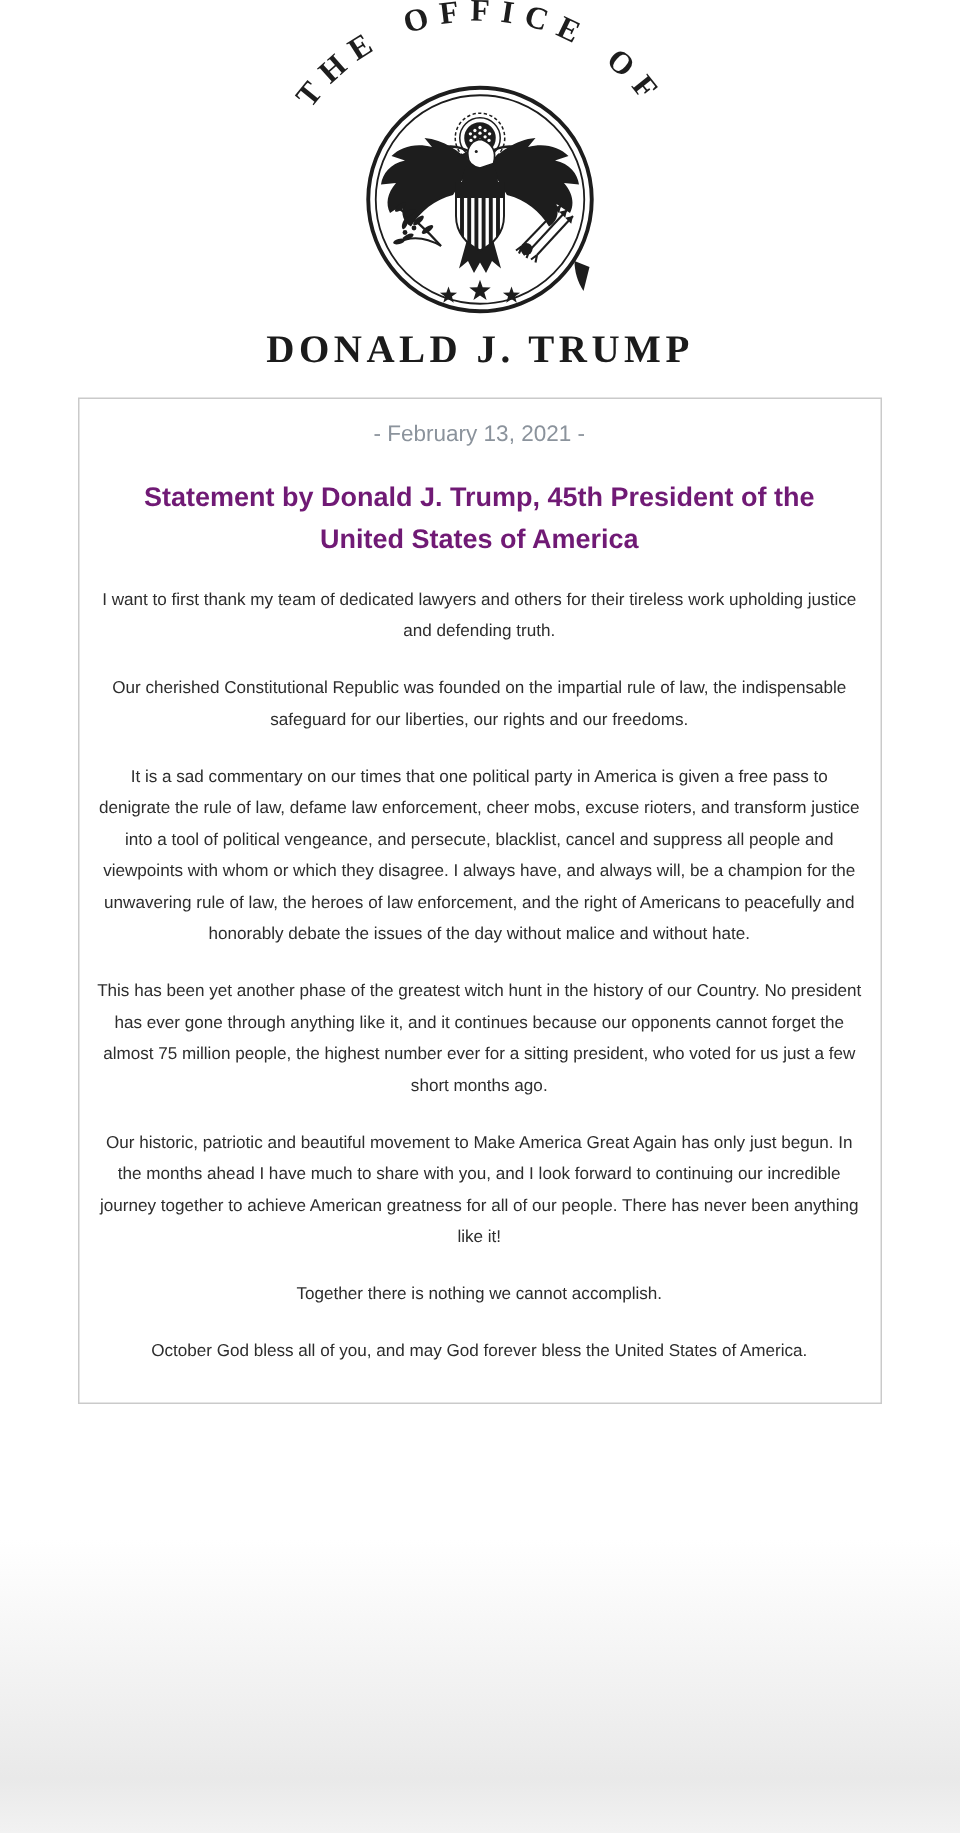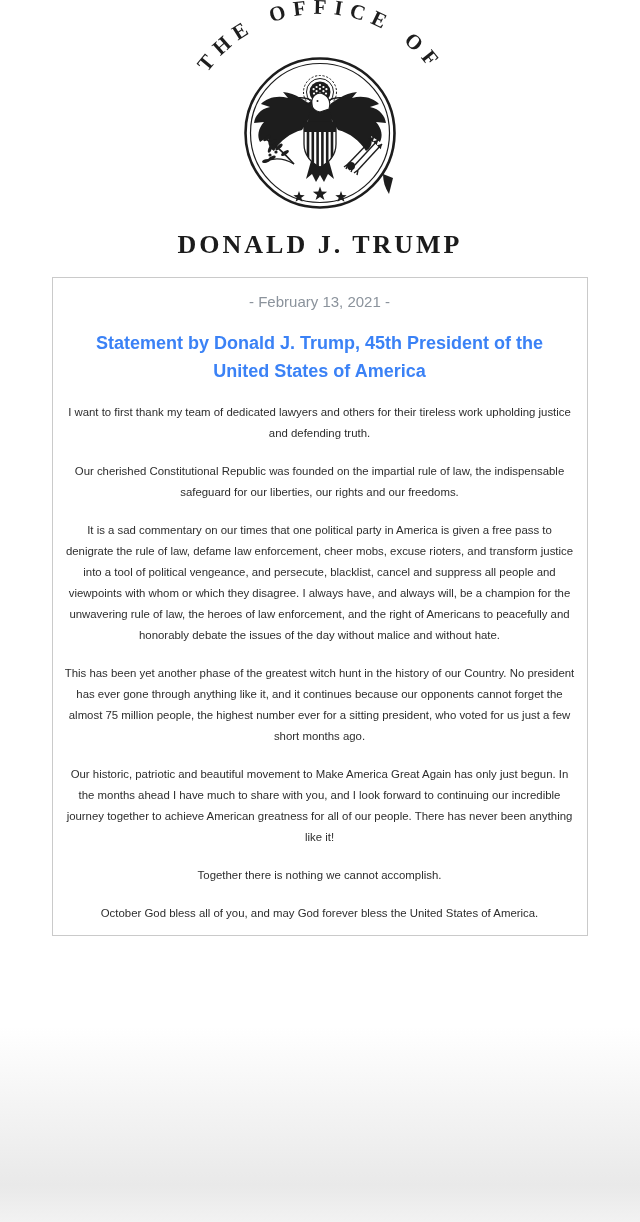--- a/index.html
+++ b/index.html
@@ -20,43 +20,43 @@
     display: block;
     margin: 0 auto;
   }
   .trump-name {
     font-family: "Liberation Serif", serif;
     font-weight: bold;
     font-size: 26px;
     letter-spacing: 3px;
     color: #1b1b1b;
     text-align: center;
-    margin-top: 14px;
+    margin-top: 2px;
     white-space: nowrap;
   }
   .card {
     box-sizing: border-box;
     width: 536px;
     margin: 17px auto 8px;
     background: #ffffff;
     border: 1px solid #cacaca;
-    padding: 12px 11px 11px 10px;
+    padding: 12px 11px 23px 10px;
   }
   .date-line {
     text-align: center;
     color: #8b939c;
     font-size: 15px;
     margin: 3px 0 0;
   }
   .statement-title {
     text-align: center;
     font-weight: bold;
     font-size: 18px;
     line-height: 28px;
-    color: #3b82f6;
+    color: #701a75;
     max-width: 470px;
     margin: 19px auto 0;
   }
   .card p.body {
     font-size: 11.4px;
     line-height: 21px;
     color: #2d2d2d;
     margin: 17px 0 0;
     text-align: center;
   }

